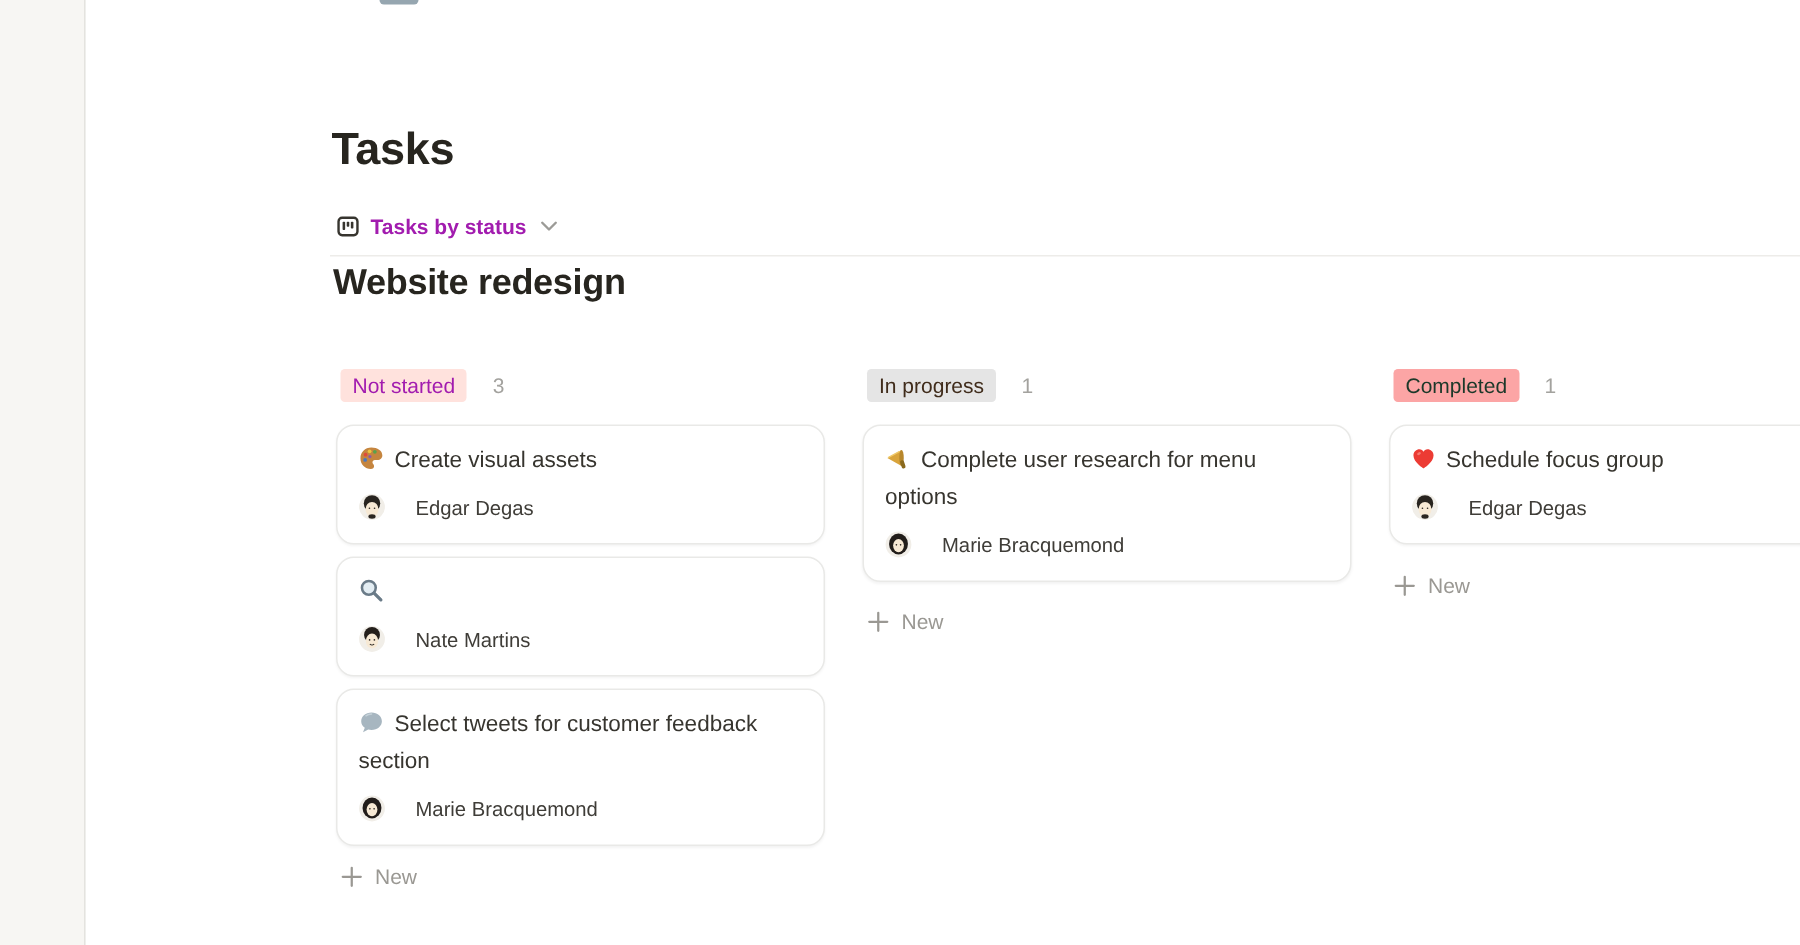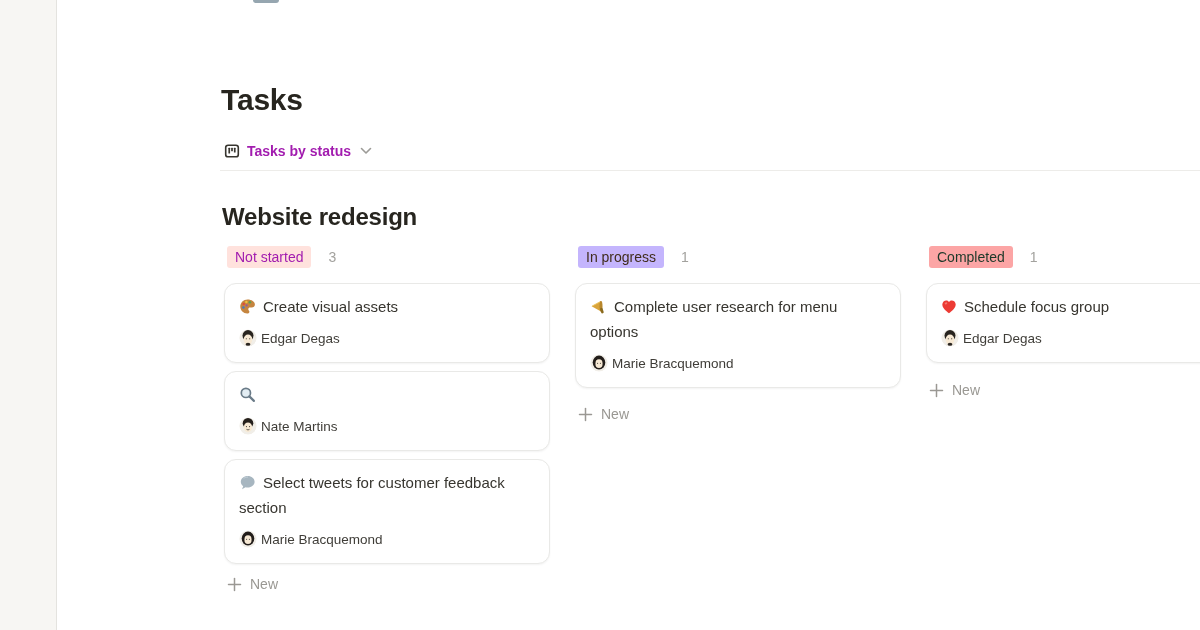--- a/index.html
+++ b/index.html
@@ -11,49 +11,49 @@
   .sidebar { position:absolute; left:0; top:0; width:57px; height:630px;
     background:#F7F6F3; border-right:1px solid #E4E3DF; }
 
   
   .page-icon-sliver { position:absolute; left:253px; top:0; width:26px; height:3px;
     background:#8496A2; border-radius:0 0 3px 3px; opacity:.85; }
 
   
   .page-title { position:absolute; left:221px; top:83px; font-size:30px; line-height:34px;
     font-weight:700; color:#27251F; letter-spacing:-0.2px; }
-  .board-title { position:absolute; left:222px; top:202px; font-size:24px; line-height:30px;
+  .board-title { position:absolute; left:222px; top:174px; font-size:24px; line-height:30px;
     font-weight:700; color:#27251F; letter-spacing:-0.2px; }
 
   
   .view-row { position:absolute; left:224px; top:140px; height:22px;
     display:flex; align-items:center; gap:7px; cursor:pointer; }
   .view-label { font-size:14px; font-weight:700; color:#a21caf; }
   .view-row .chevron { margin-left:2px; display:inline-flex; }
 
   .divider { position:absolute; left:220px; top:170px; width:980px; height:1px; background:#EDECE9; }
 
   
   .column { position:absolute; top:246px; width:326px; }
   .col-0 { left:224px; } .col-1 { left:575px; } .col-2 { left:926px; }
 
   .col-header { display:flex; align-items:center; height:22px; margin-bottom:15px; padding-left:3px; }
   .badge { display:inline-block; font-size:14px; line-height:20px; font-weight:500;
     padding:1px 8px; border-radius:3px; }
   .badge-red    { background:#FFE2DD; color:#a21caf; }
-  .badge-yellow { background:#c4b5fd; color:#402C1B;text-align:center; }
+  .badge-yellow { background:#e5e5e5; color:#402C1B;text-align:center; }
   .badge-green  { background:#fca5a5; color:#1C3829; }
   .col-count { margin-left:17px; font-size:14px; color:#A3A29E; }
 
   .card { background:#fff; border:1px solid #E9E9E7; border-radius:12px;
     box-shadow:0 1px 2px rgba(15,15,15,.05); padding:10px 14px 13px 14px;
     margin-bottom:8px; cursor:pointer; }
   .card-title { font-size:15px; line-height:25px; font-weight:500; color:#37352F; }
   .card-title .emoji { display:inline-block; vertical-align:-3px; margin-right:7px; }
-  .person { display:flex; align-items:center; gap:4px; margin-top:8px; height:22px; }
+  .person { display:flex; align-items:center; gap:20px; margin-top:8px; height:22px; }
   .person .name { font-size:13.5px; color:#3F3D38; }
   .avatar { width:18px; height:18px; border-radius:50%; overflow:hidden; flex:0 0 18px; }
 
   .new-btn { display:flex; align-items:center; gap:8px; margin-top:4px; padding-left:3px;
     height:24px; color:#9A9893; font-size:14px; cursor:pointer; }
 
   svg { display:block; }
 </style>
 </head>
 <body>

